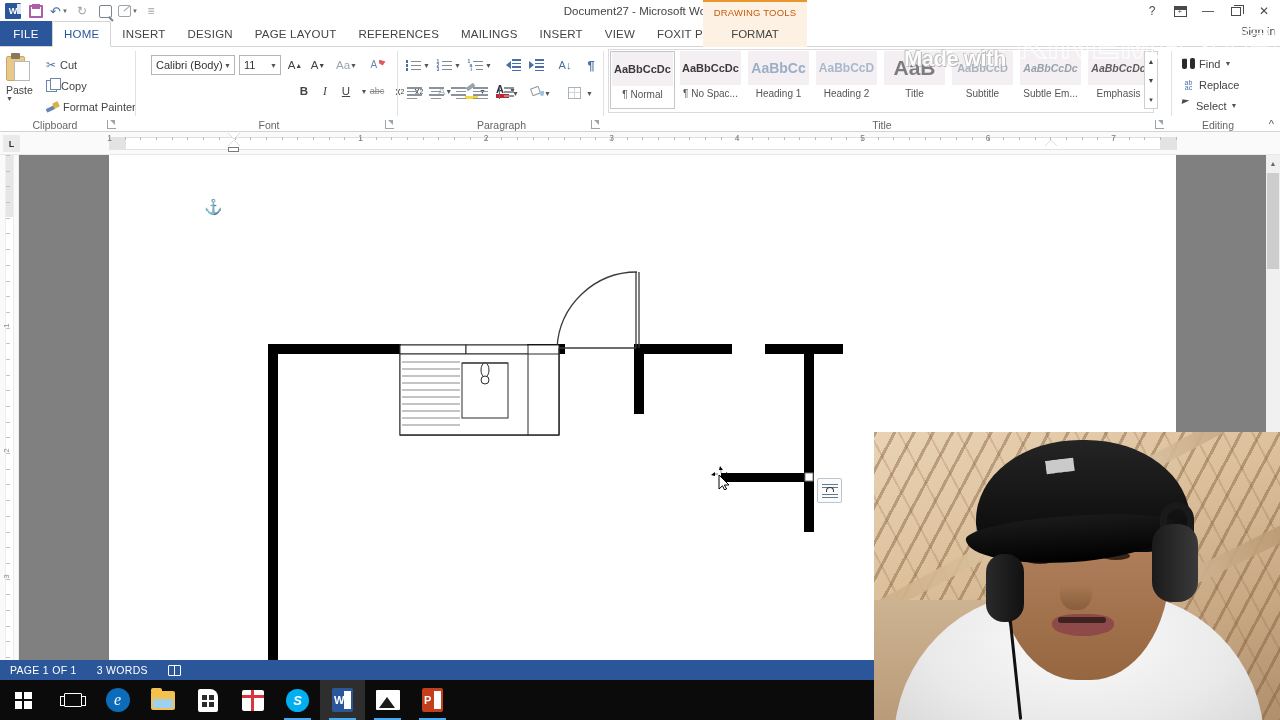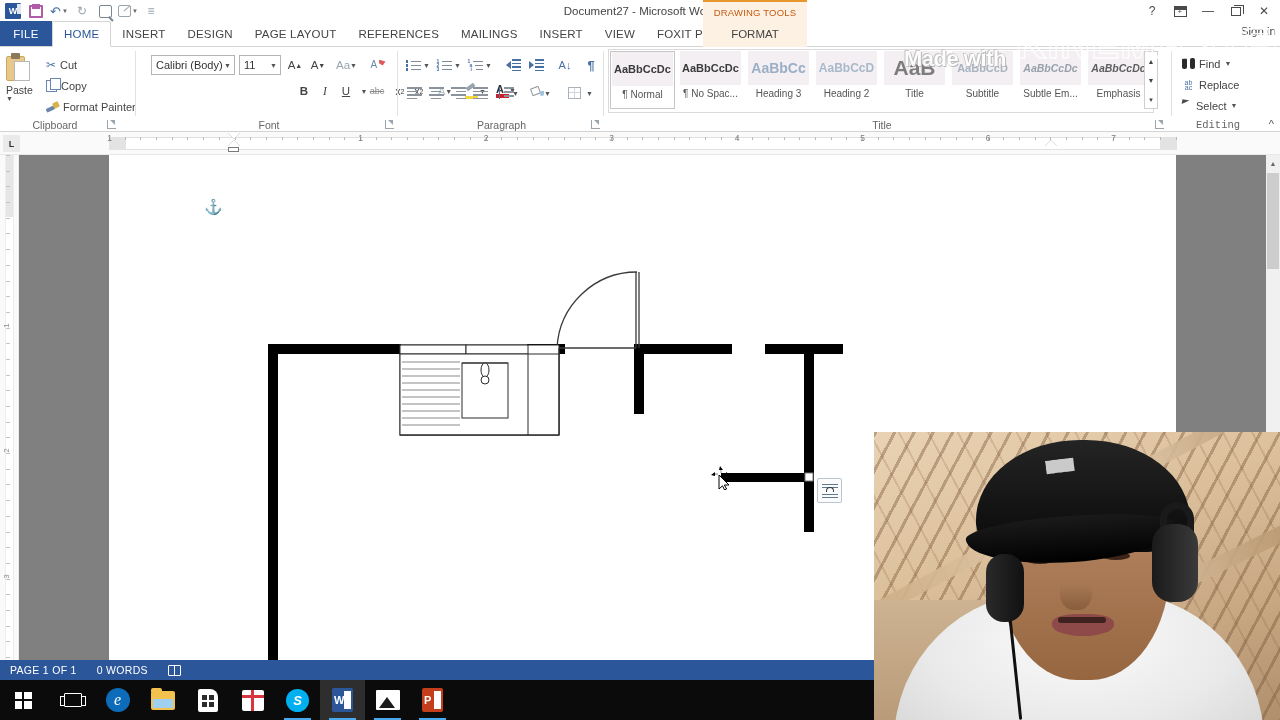--- a/index.html
+++ b/index.html
@@ -691,21 +691,21 @@
       <div class="stylebox sel" style="left:4px;">
         <div class="style-prev" style="font-size:11px;font-weight:600;color:#3a3a3a;">AaBbCcDc</div>
         <div class="style-name">¶ Normal</div>
       </div>
       <div class="stylebox" style="left:72px;">
         <div class="style-prev" style="font-size:11px;font-weight:600;color:#3a3a3a;">AaBbCcDc</div>
         <div class="style-name">¶ No Spac...</div>
       </div>
       <div class="stylebox" style="left:140px;">
         <div class="style-prev" style="font-size:14px;color:#9aaec4;">AaBbCc</div>
-        <div class="style-name">Heading 3</div>
+        <div class="style-name">Heading 1</div>
       </div>
       <div class="stylebox" style="left:208px;">
         <div class="style-prev" style="font-size:12px;color:#a8b9cb;">AaBbCcD</div>
         <div class="style-name">Heading 2</div>
       </div>
       <div class="stylebox" style="left:276px;">
         <div class="style-prev" style="font-size:21px;color:#7d7d7d;">AaB</div>
         <div class="style-name">Title</div>
       </div>
       <div class="stylebox" style="left:344px;">
@@ -738,21 +738,21 @@
       </div>
       <div class="ebtn" style="left:6px;top:29px;">
         <span class="abc-ico">ab<br>ac</span>
         <span>Replace</span>
       </div>
       <div class="ebtn" style="left:6px;top:50px;">
         <span class="cursor-ico"></span>
         <span>Select</span>
         <span class="caretbtn">▼</span>
       </div>
-      <div class="rgroup-label" style="left:0;width:84px;font-family:Liberation Mono, monospace;">Editing</div>
+      <div class="rgroup-label" style="left:0;width:84px;">Editing</div>
       <div style="position:absolute;right:6px;bottom:2px;font-size:11px;color:#555;">^</div>
     </div>
   </div>
 
   <div class="ruler-h">
     <div class="tabsel">L</div>
     <div class="ruler-track"></div>
     <div class="ruler-gray-l"></div>
     <div class="ruler-gray-r"></div>
     <div id="hticks">
@@ -965,21 +965,21 @@
   </div>
 
   <div class="vscroll">
     <div class="up">▲</div>
     <div class="vthumb"></div>
     <div class="dn">▼</div>
   </div>
 
   <div class="statusbar">
     <div class="sb-item">PAGE 1 OF 1</div>
-    <div class="sb-item">0 WORDS</div>
+    <div class="sb-item">3 WORDS</div>
     <div class="sb-item">
         <span class="proof-ico"></span>
       </div>
   </div>
 
   <div class="taskbar">
     <div class="start-btn">
       <div class="win-logo">
           <span></span>
           <span></span>

